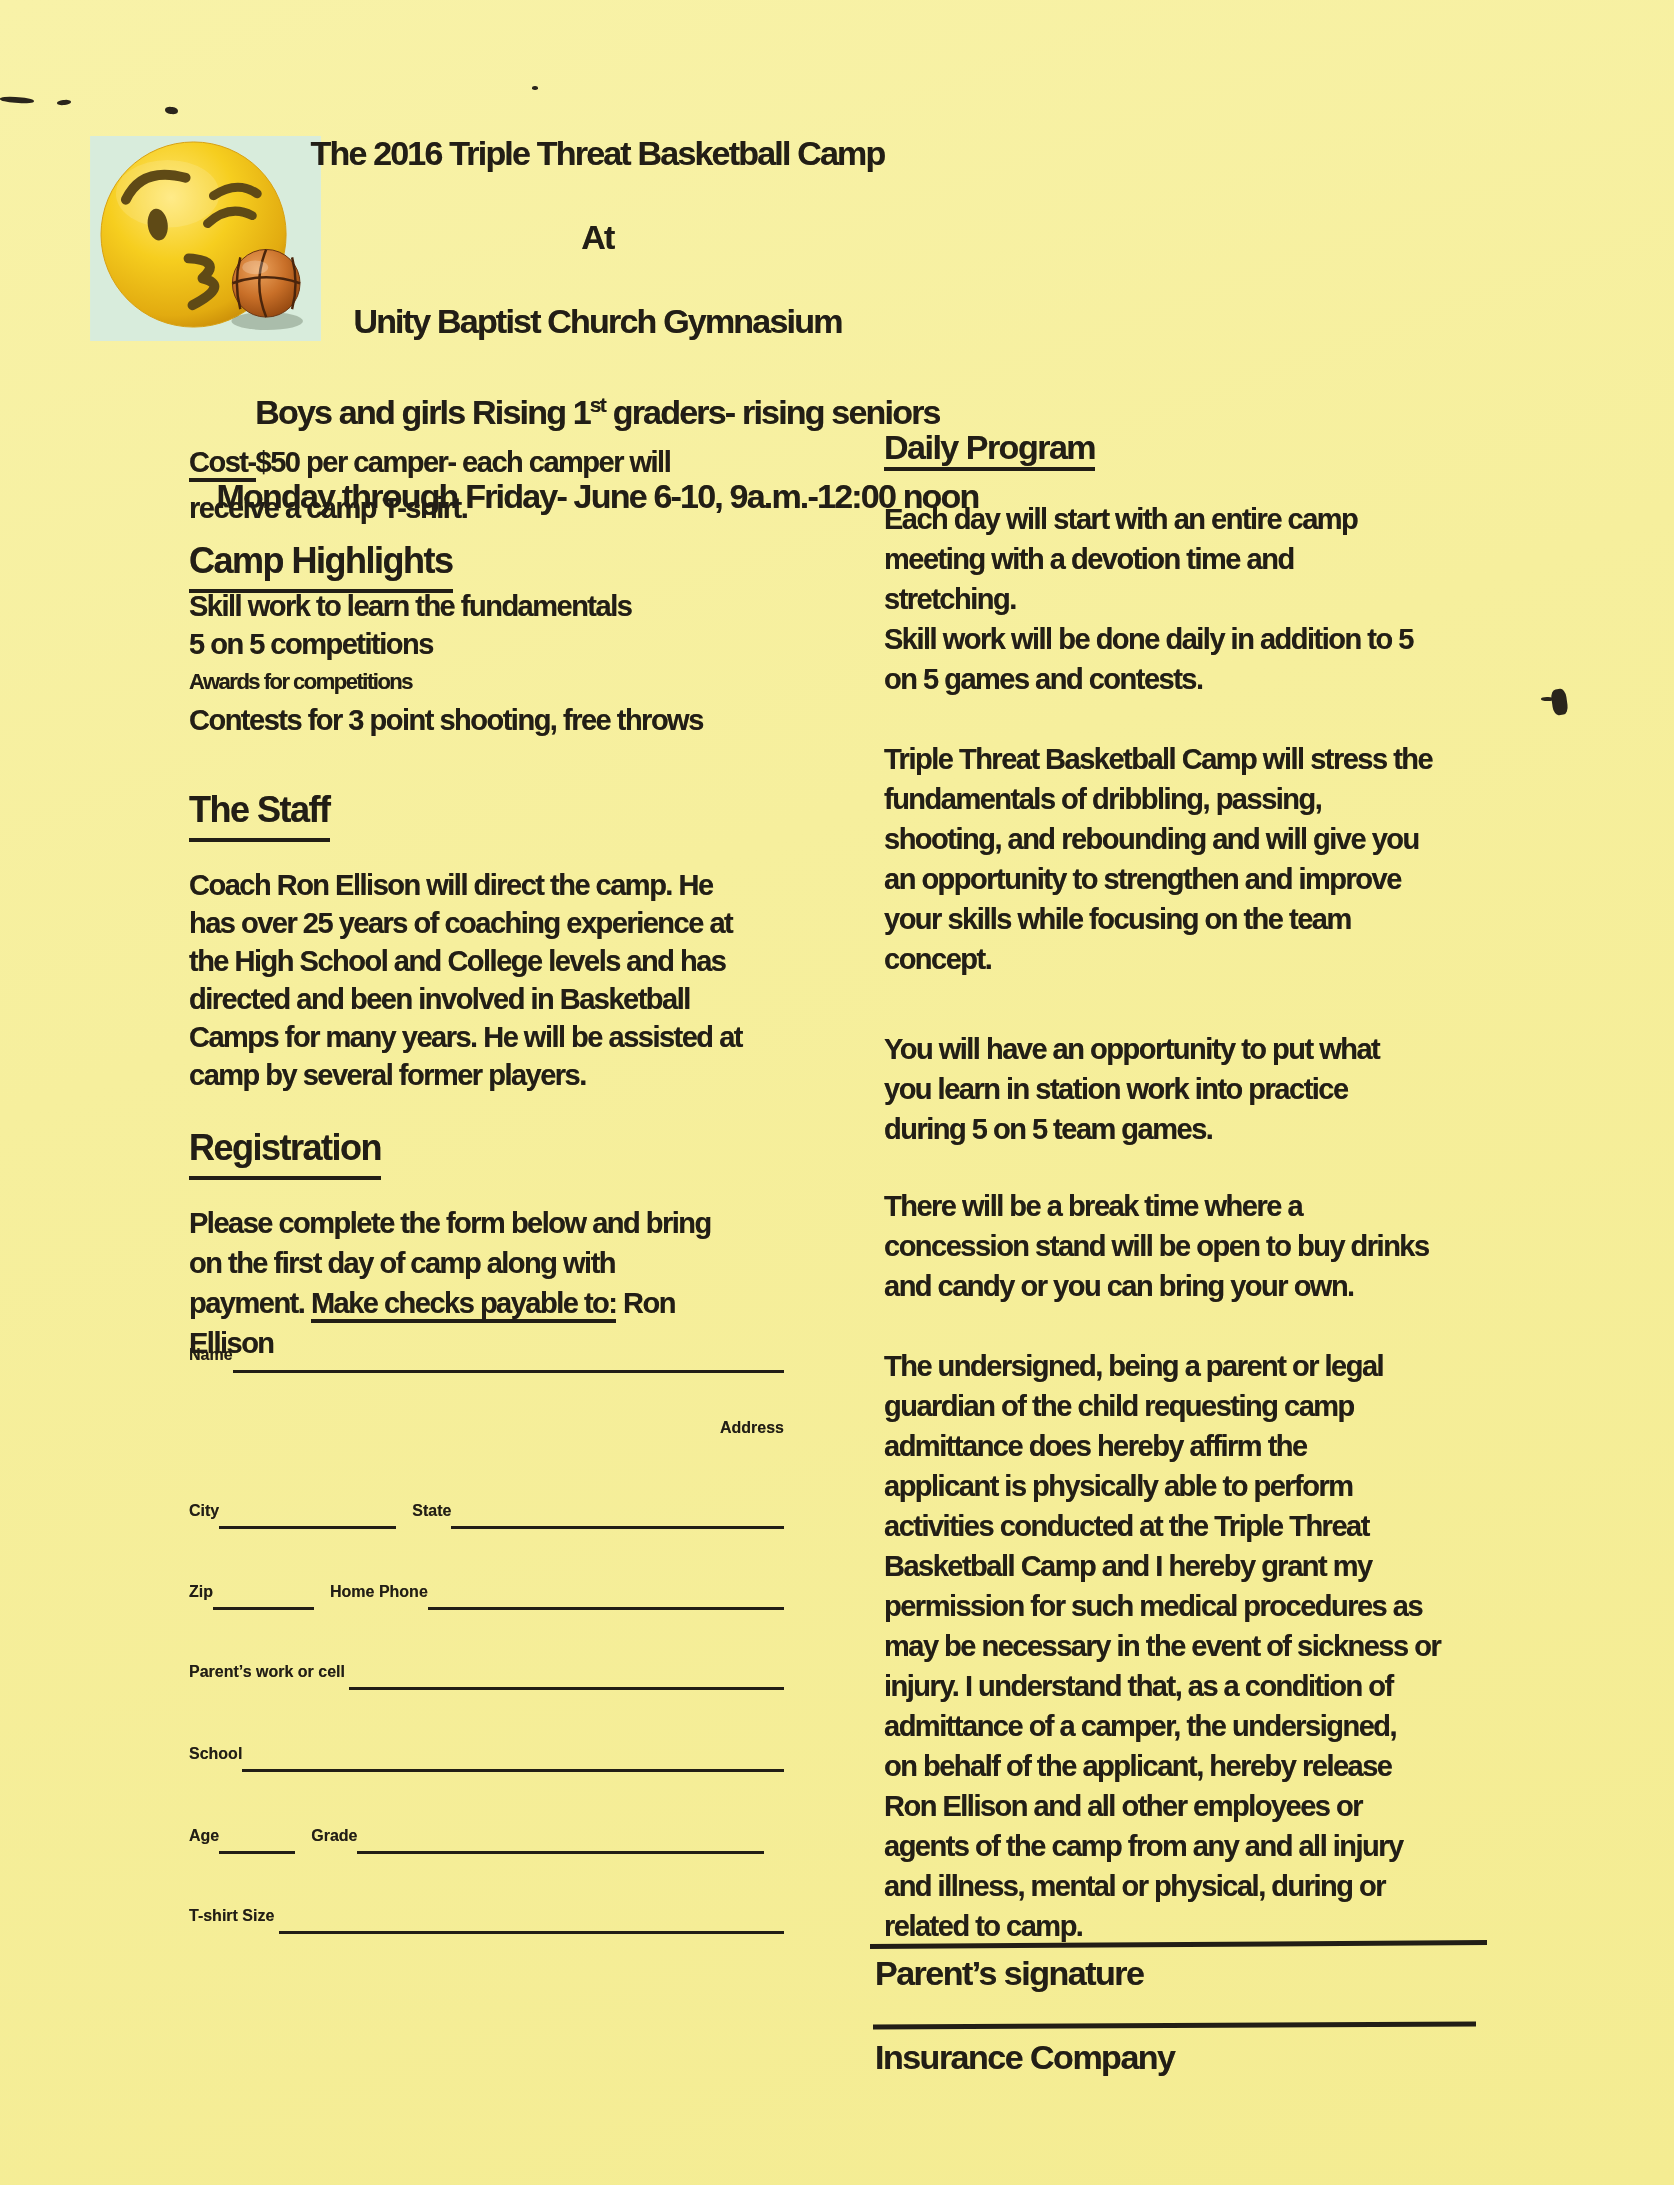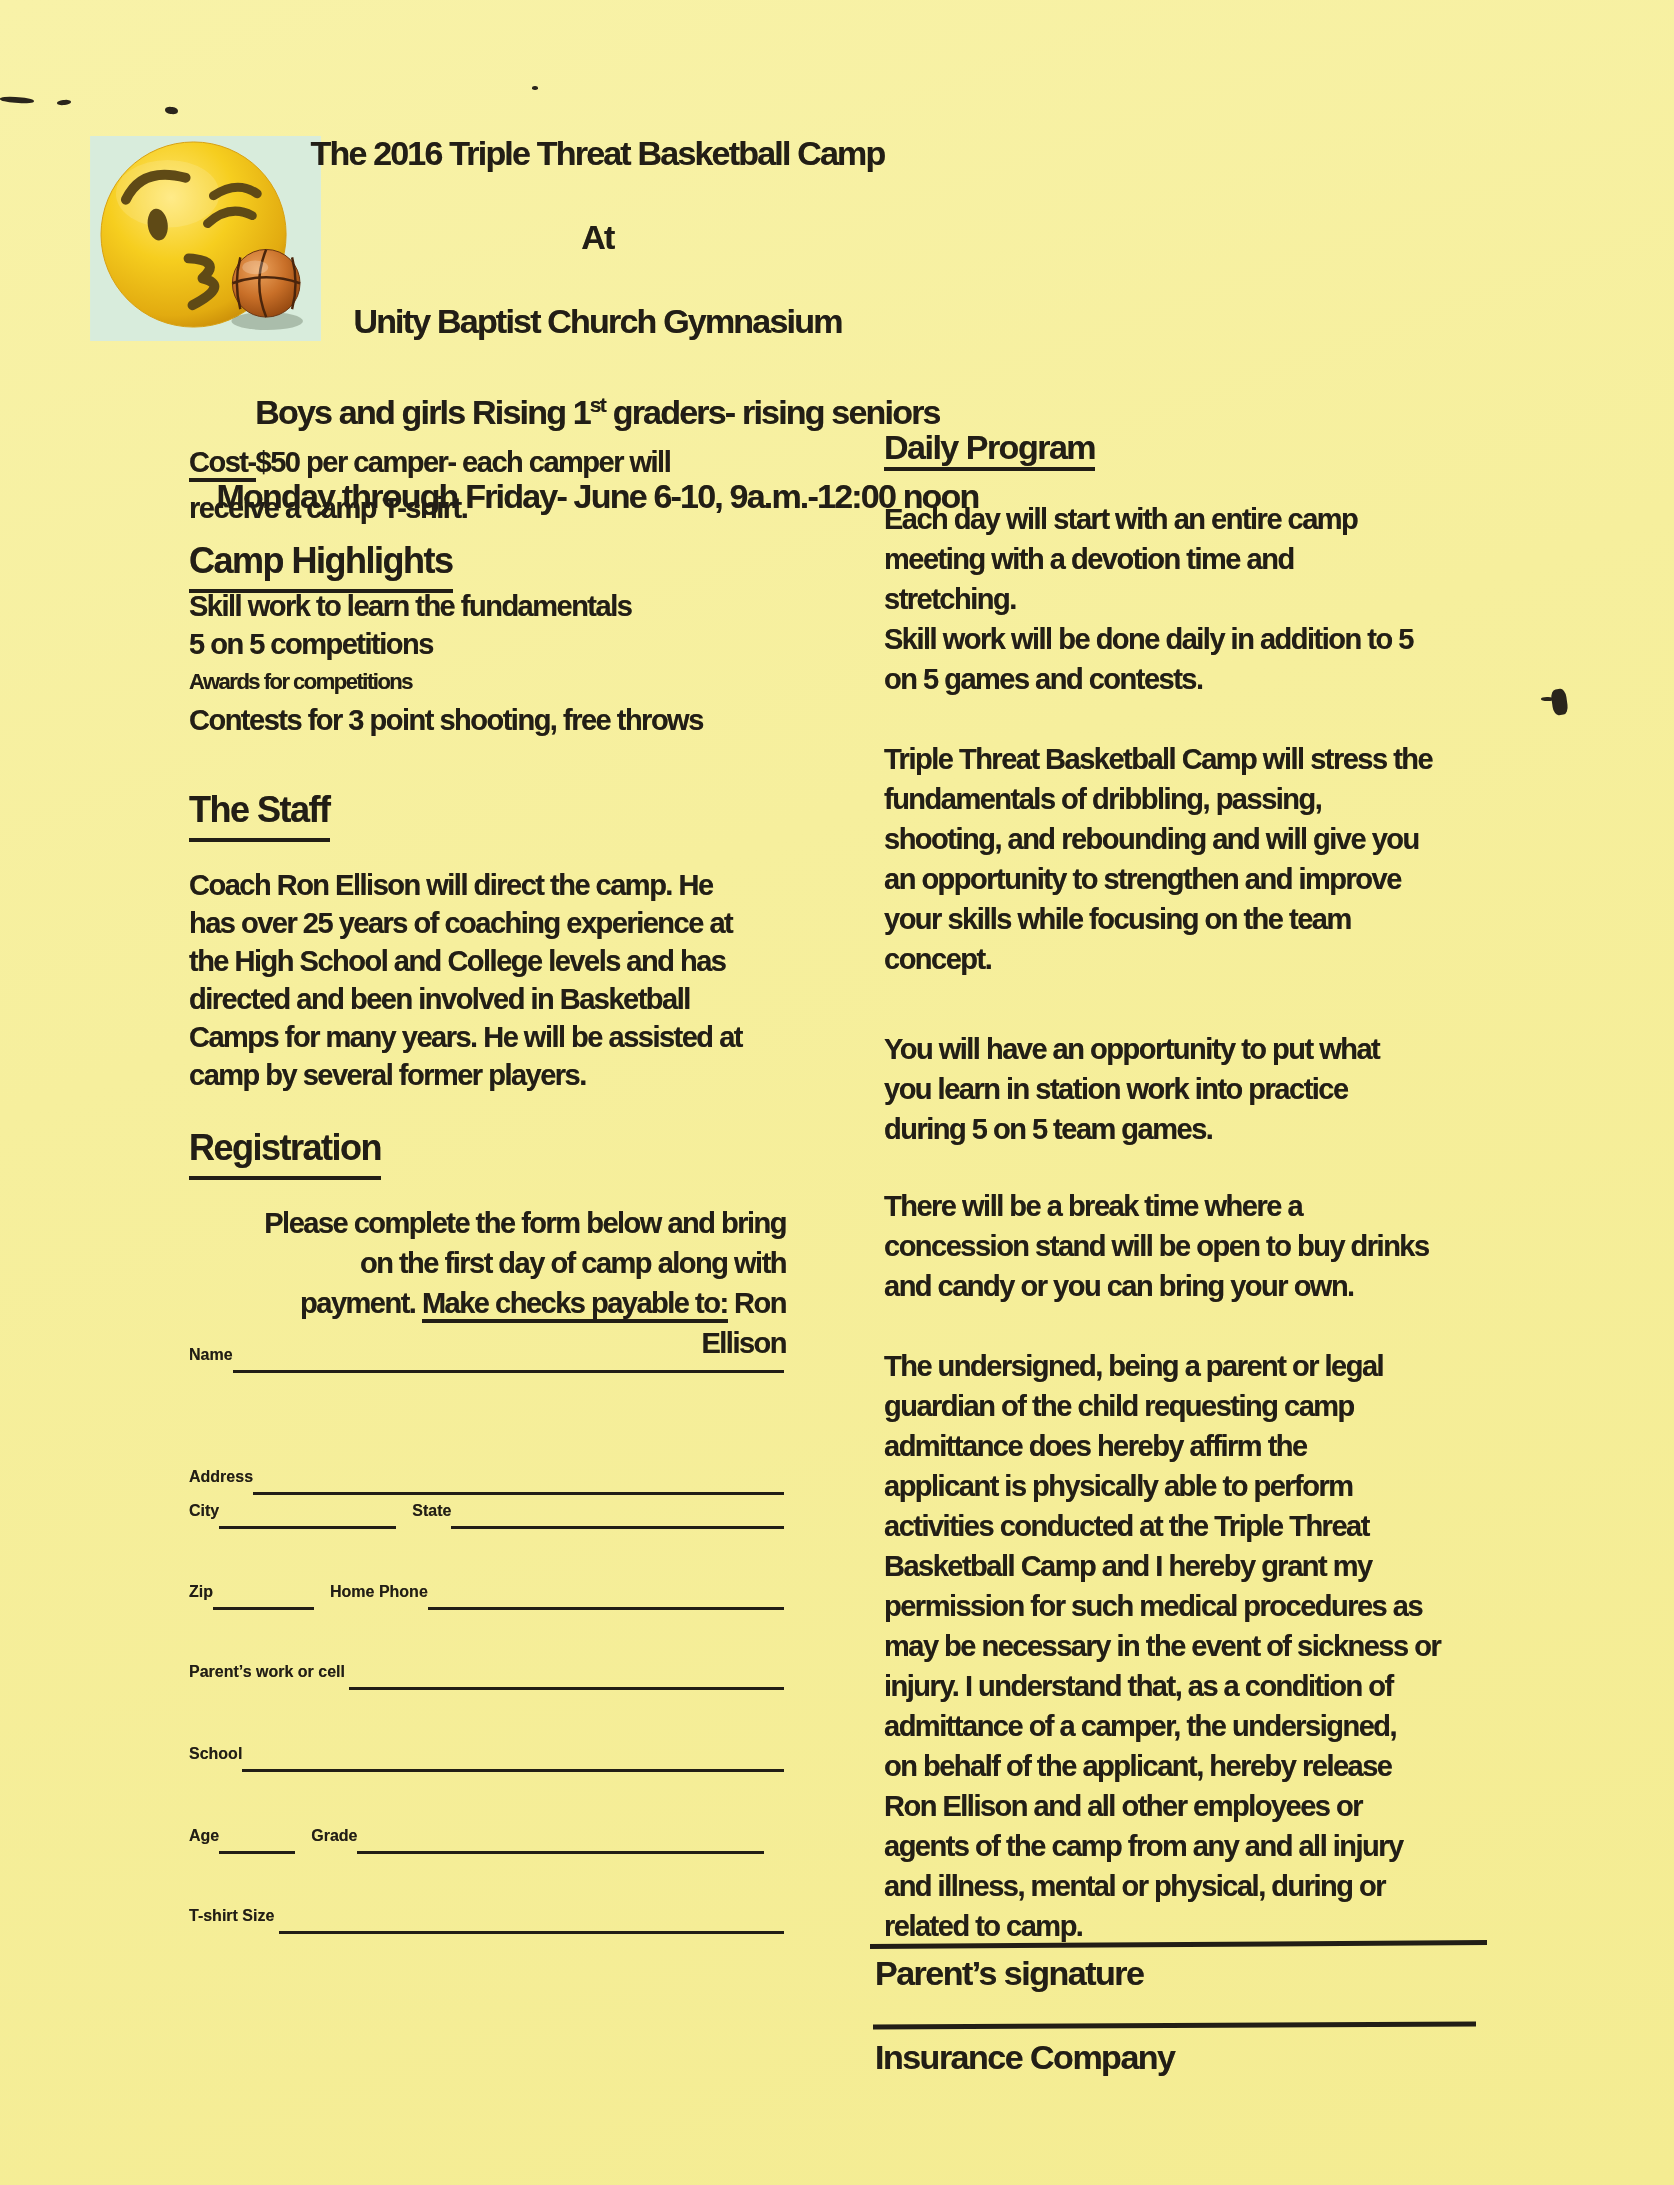--- a/index.html
+++ b/index.html
@@ -41,31 +41,31 @@
 
   
   .cost-p{top:410px;line-height:46px;width:597px;}
   .cost-label{border-bottom:4px solid #221e16;padding-bottom:0px;}
   .hl-h{top:540px;}
   .hl-items{top:587px;width:597px;line-height:38px;}
   .hl-items .small{font-size:22px;}
   .staff-h{top:789px;}
   .staff-p{top:837px;line-height:38px;width:597px;white-space:pre;}
   .reg-h{top:1127px;}
-  .reg-p{top:1174px;line-height:40px;width:597px;text-align:right;}
+  .reg-p{top:1174px;line-height:40px;width:597px;}
   .emph{border-bottom:4px solid #221e16;}
 
   
   .frow{position:absolute;left:189px;width:595px;display:flex;align-items:flex-end;height:42px;}
   .frow .lbl{white-space:pre;line-height:36px;}
   .fline{flex:1 1 auto;border-bottom:3px solid #221e16;height:10px;}
   .fline.fixed{flex:0 0 auto;}
   .ml{margin-left:16px;}
   .r-name{top:1331px;}
-  .r-address{top:1453px;}
+  .r-address{top:1410px;flex-direction:column;}
   .r-city{top:1487px;}
   .r-zip{top:1568px;}
   .r-parent{top:1648px;}
   .r-school{top:1730px;}
   .r-age{top:1812px;}
   .r-tshirt{top:1892px;}
   .w-city{width:177px;}
   .w-zip{width:101px;}
   .w-age{width:76px;}
   .mr{margin-right:20px;}

